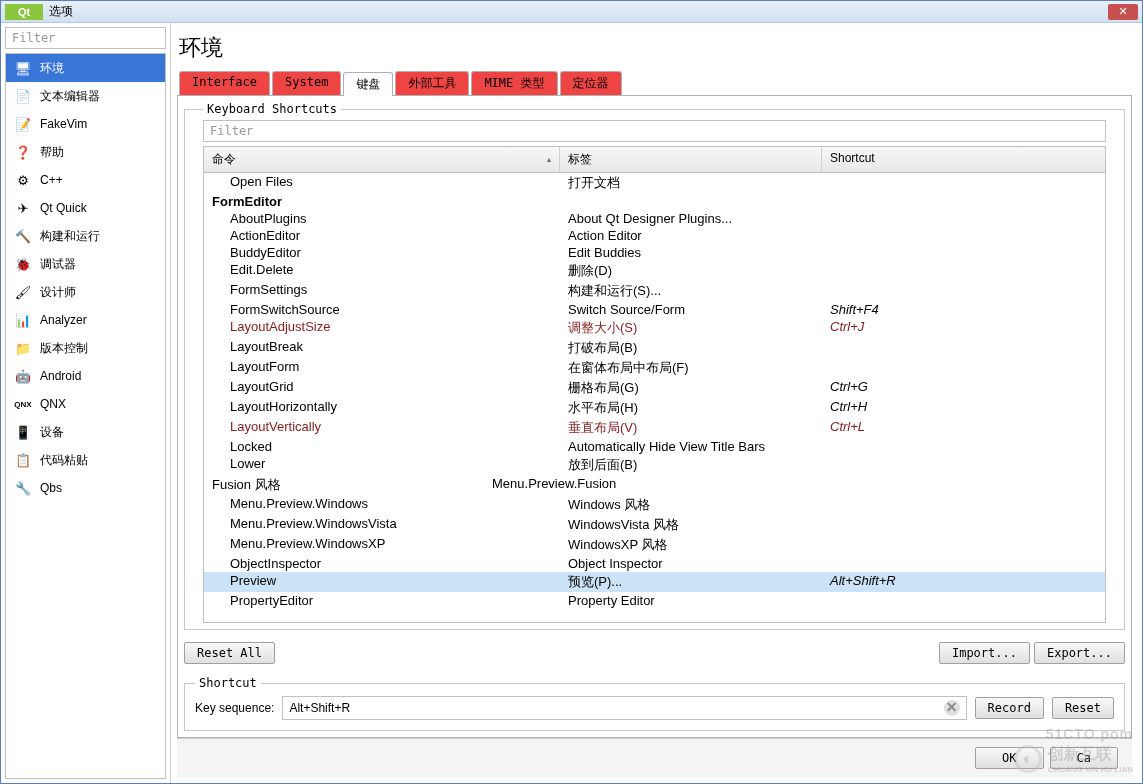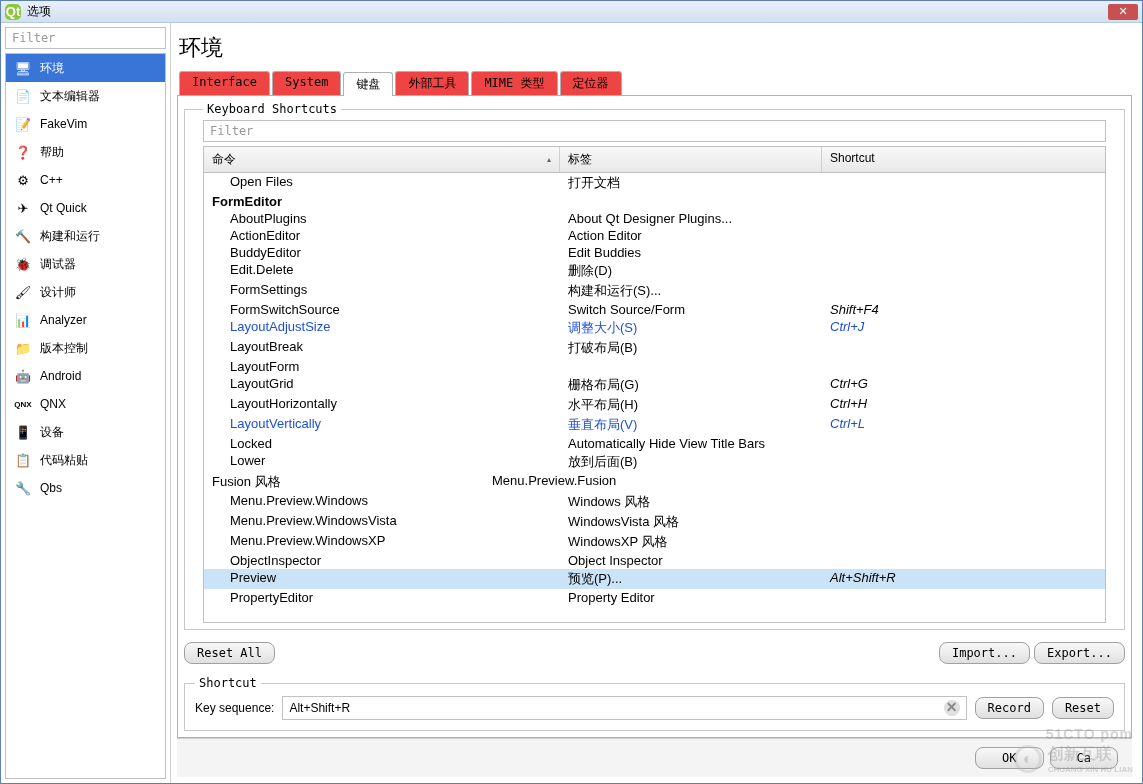--- a/index.html
+++ b/index.html
@@ -1,20 +1,20 @@
 <!DOCTYPE html>
 <html><head>
 <meta charset="utf-8">
 <style>
 * { box-sizing: border-box; margin: 0; padding: 0; font-family: "Microsoft YaHei", "SimSun", sans-serif; }
 body { background: #ffffff; font-size: 12px; width: 1143px; height: 784px; overflow: hidden; }
 
 .window { display: flex; flex-direction: column; height: 100%; border: 1px solid #5d7fb2; }
 .title-bar { height: 22px; background: linear-gradient(#e8f0fa, #d2e0f0); display: flex; align-items: center; padding: 0 4px; border-bottom: 1px solid #b4c8e0; }
-.title-bar .icon { width: 16px; height: 16px; background: #8cc63f; border-radius: 5px; margin-right: 6px; display: flex; align-items: center; justify-content: center; font-size: 13px; color: #fff; font-weight: bold; }
+.title-bar .icon { width: 38px; height: 16px; background: #8cc63f; border-radius: 0; margin-right: 6px; display: flex; align-items: center; justify-content: center; font-size: 11px; color: #fff; font-weight: bold; }
 .title-bar .title { flex: 1; font-family: "SimSun", sans-serif; }
 .title-bar .close { background: #c75050; width: 30px; height: 16px; color: #fff; text-align: center; border-radius: 2px; font-size: 11px; line-height: 14px; cursor: pointer; }
 
 .body { flex: 1; display: flex; background: #fff; overflow: hidden; }
 .sidebar { width: 170px; border-right: 1px solid #d0d0d0; display: flex; flex-direction: column; }
 .sidebar-filter { margin: 4px; border: 1px solid #c0c0c0; padding: 3px 6px; color: #999; font-family: "SimSun", monospace; font-size: 12px; }
 .sidebar-list { flex: 1; border: 1px solid #c0c0c0; margin: 0 4px 4px 4px; overflow-y: auto; }
 .sidebar-item { display: flex; align-items: center; padding: 5px 8px; cursor: pointer; gap: 8px; }
 .sidebar-item.active { background: #3875d7; color: #fff; }
 .sidebar-item .s-icon { width: 18px; height: 18px; display: flex; align-items: center; justify-content: center; font-size: 13px; }
@@ -43,25 +43,25 @@
 
 .table-body { flex: 1; overflow-y: auto; }
 .row { display: flex; cursor: pointer; }
 .row:nth-child(even) {  }
 .row.selected { background: #cbe3f7; }
 .row .cell { padding: 1px 8px; font-size: 13px; white-space: nowrap; overflow: hidden; }
 .row .c1 { width: 356px; padding-left: 26px; }
 .row .c1.group { padding-left: 8px; font-weight: bold; }
 .row .c2 { width: 262px; }
 .row .c3 { flex: 1; font-style: italic; }
-.red { color: #1d4ed8; }
+.red { color: #7f1d1d; }
 
 .buttons-row { display: flex; justify-content: space-between; margin: 6px; }
 .btn-group { display: flex; gap: 4px; }
-button { font-family: "SimSun", monospace; padding: 3px 12px; background: linear-gradient(#f8f8f8, #e0e0e0); border: 1px solid #a0a0a0; border-radius: 8px; cursor: pointer; font-size: 12px; }
+button { font-family: "SimSun", monospace; padding: 3px 12px; background: linear-gradient(#f8f8f8, #e0e0e0); border: 1px solid #a0a0a0; border-radius: 2px; cursor: pointer; font-size: 12px; }
 
 .shortcut-fs { margin: 6px; padding: 6px 10px 10px; }
 .key-seq-row { display: flex; align-items: center; gap: 8px; }
 .key-seq-input { flex: 1; border: 1px solid #c0c0c0; padding: 3px 6px; display: flex; align-items: center; justify-content: space-between; }
 .clear-x { color: #888; font-size: 14px; cursor: pointer; font-weight: bold; background: #e0e0e0; border-radius: 50%; width: 16px; height: 16px; text-align: center; line-height: 15px; }
 
 .bottom-bar { display: flex; justify-content: flex-end; gap: 6px; padding: 8px 14px; background: #f4f4f4; border-top: 1px solid #d0d0d0; }
 .bottom-bar button { padding: 3px 26px; }
 
 .watermark { position: absolute; right: 10px; bottom: 10px; opacity: 0.4; display: flex; align-items: center; gap: 6px; font-weight: bold; color: #999; }
@@ -215,20 +215,21 @@
                   <div class="cell c2 red">调整大小(S)</div>
                   <div class="cell c3 red">Ctrl+J</div>
                 </div>
                 <div class="row">
                   <div class="cell c1">LayoutBreak</div>
                   <div class="cell c2">打破布局(B)</div>
                   <div class="cell c3"></div>
                 </div>
                 <div class="row">
                   <div class="cell c1">LayoutForm</div>
+                  <div class="cell c2">在窗体布局中布局(F)</div>
                   <div class="cell c3"></div>
                 </div>
                 <div class="row">
                   <div class="cell c1">LayoutGrid</div>
                   <div class="cell c2">栅格布局(G)</div>
                   <div class="cell c3">Ctrl+G</div>
                 </div>
                 <div class="row">
                   <div class="cell c1">LayoutHorizontally</div>
                   <div class="cell c2">水平布局(H)</div>

